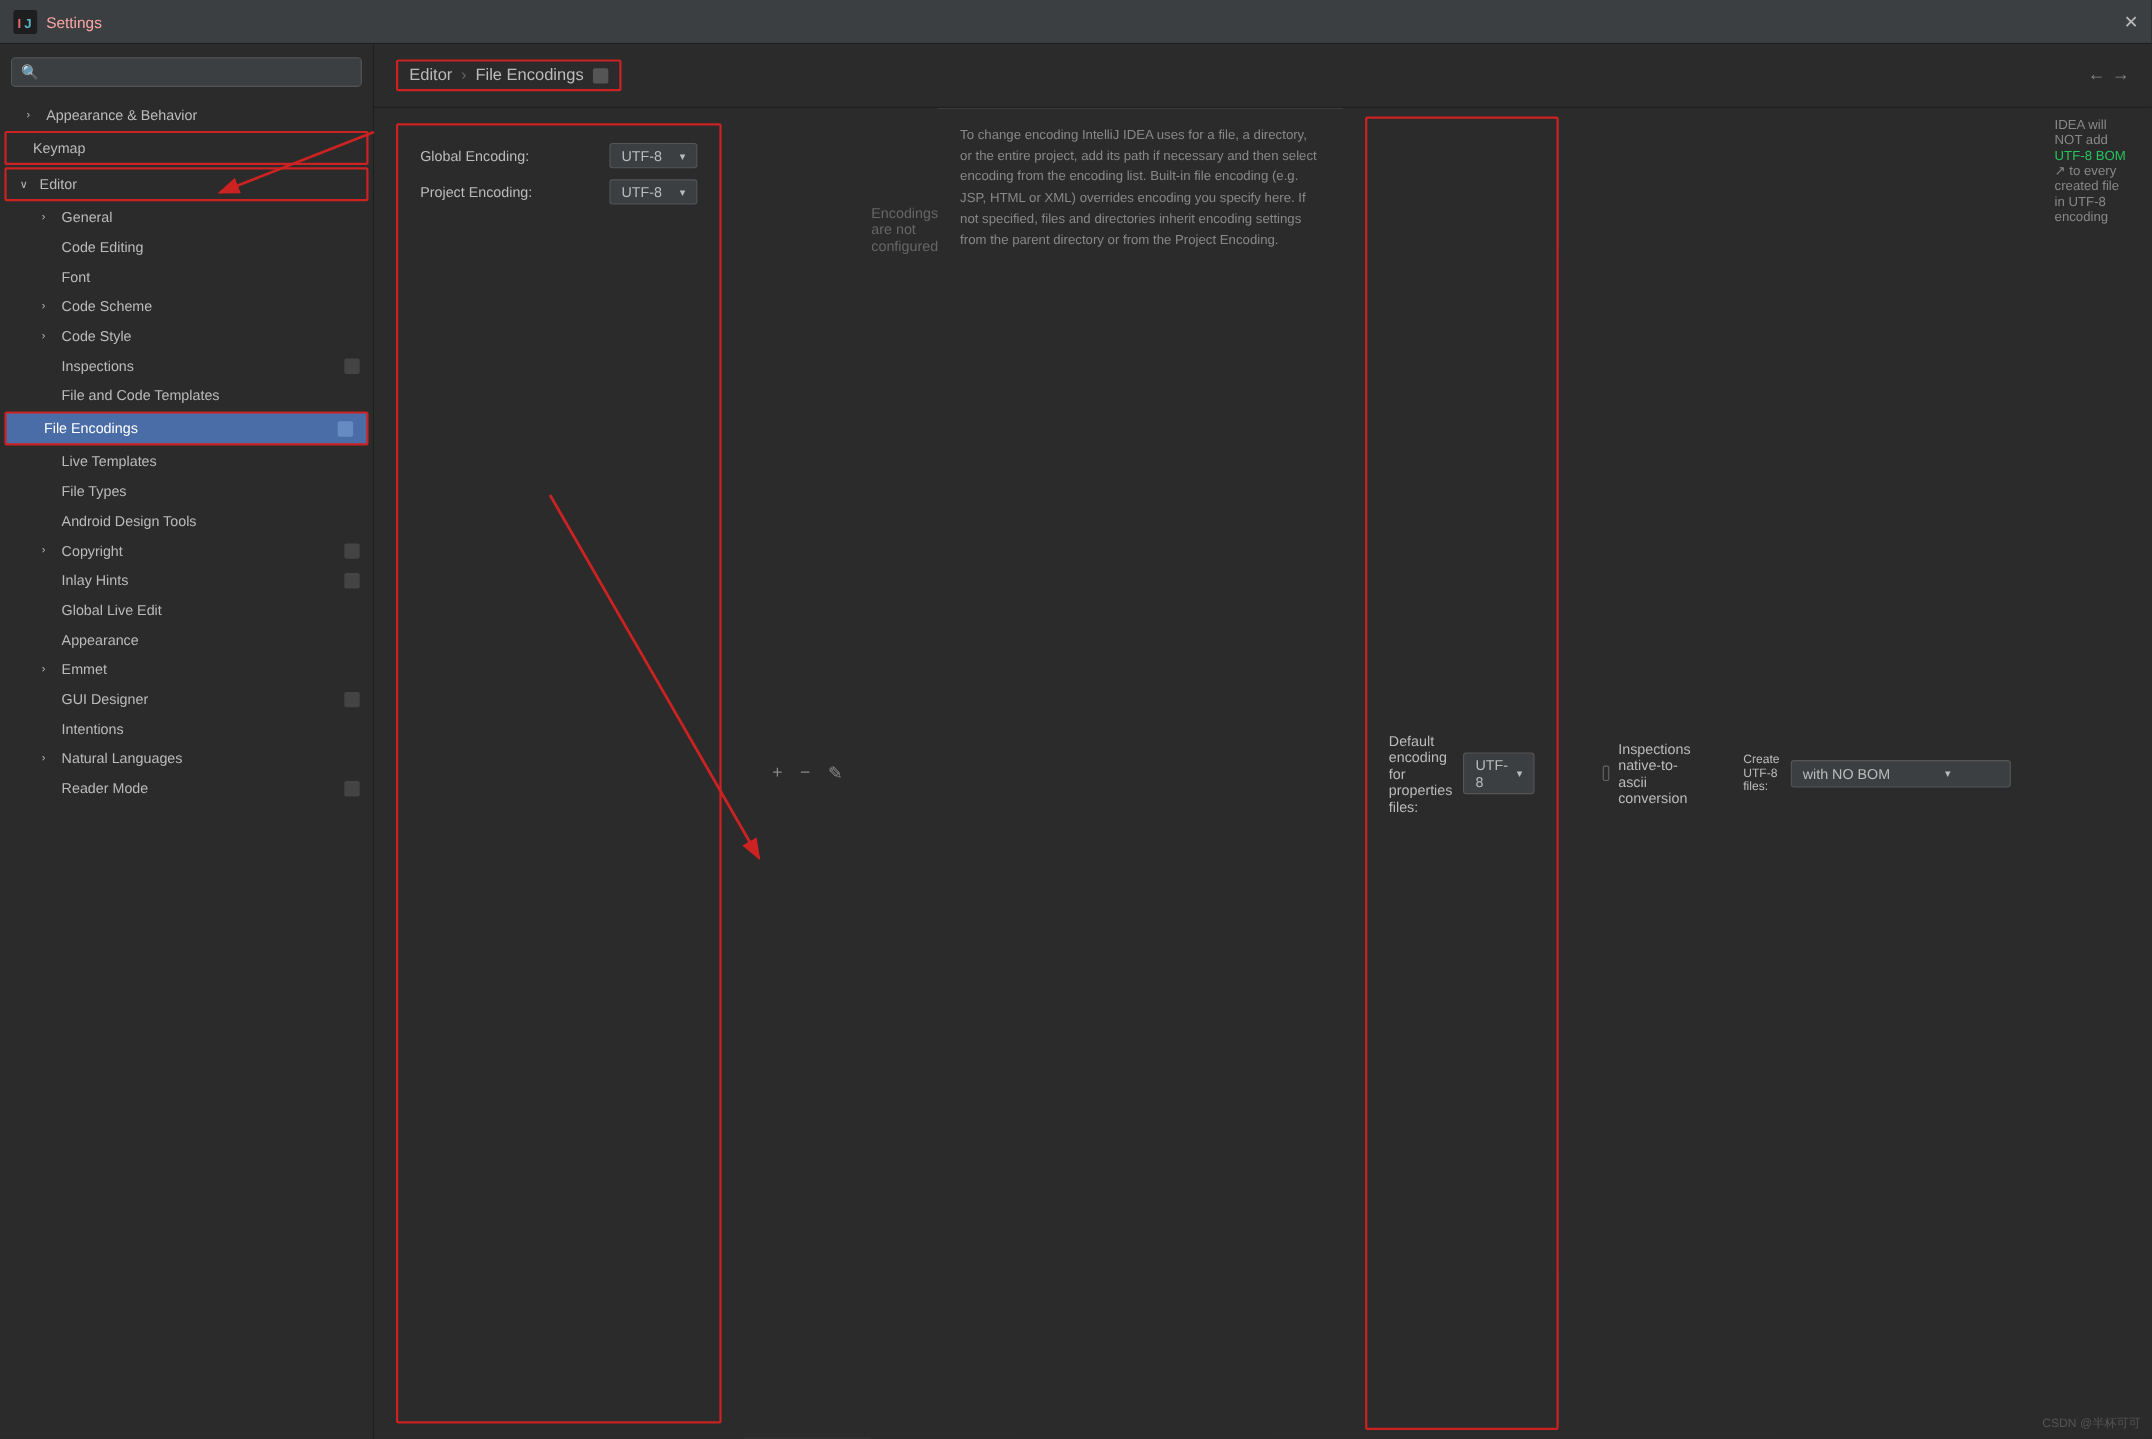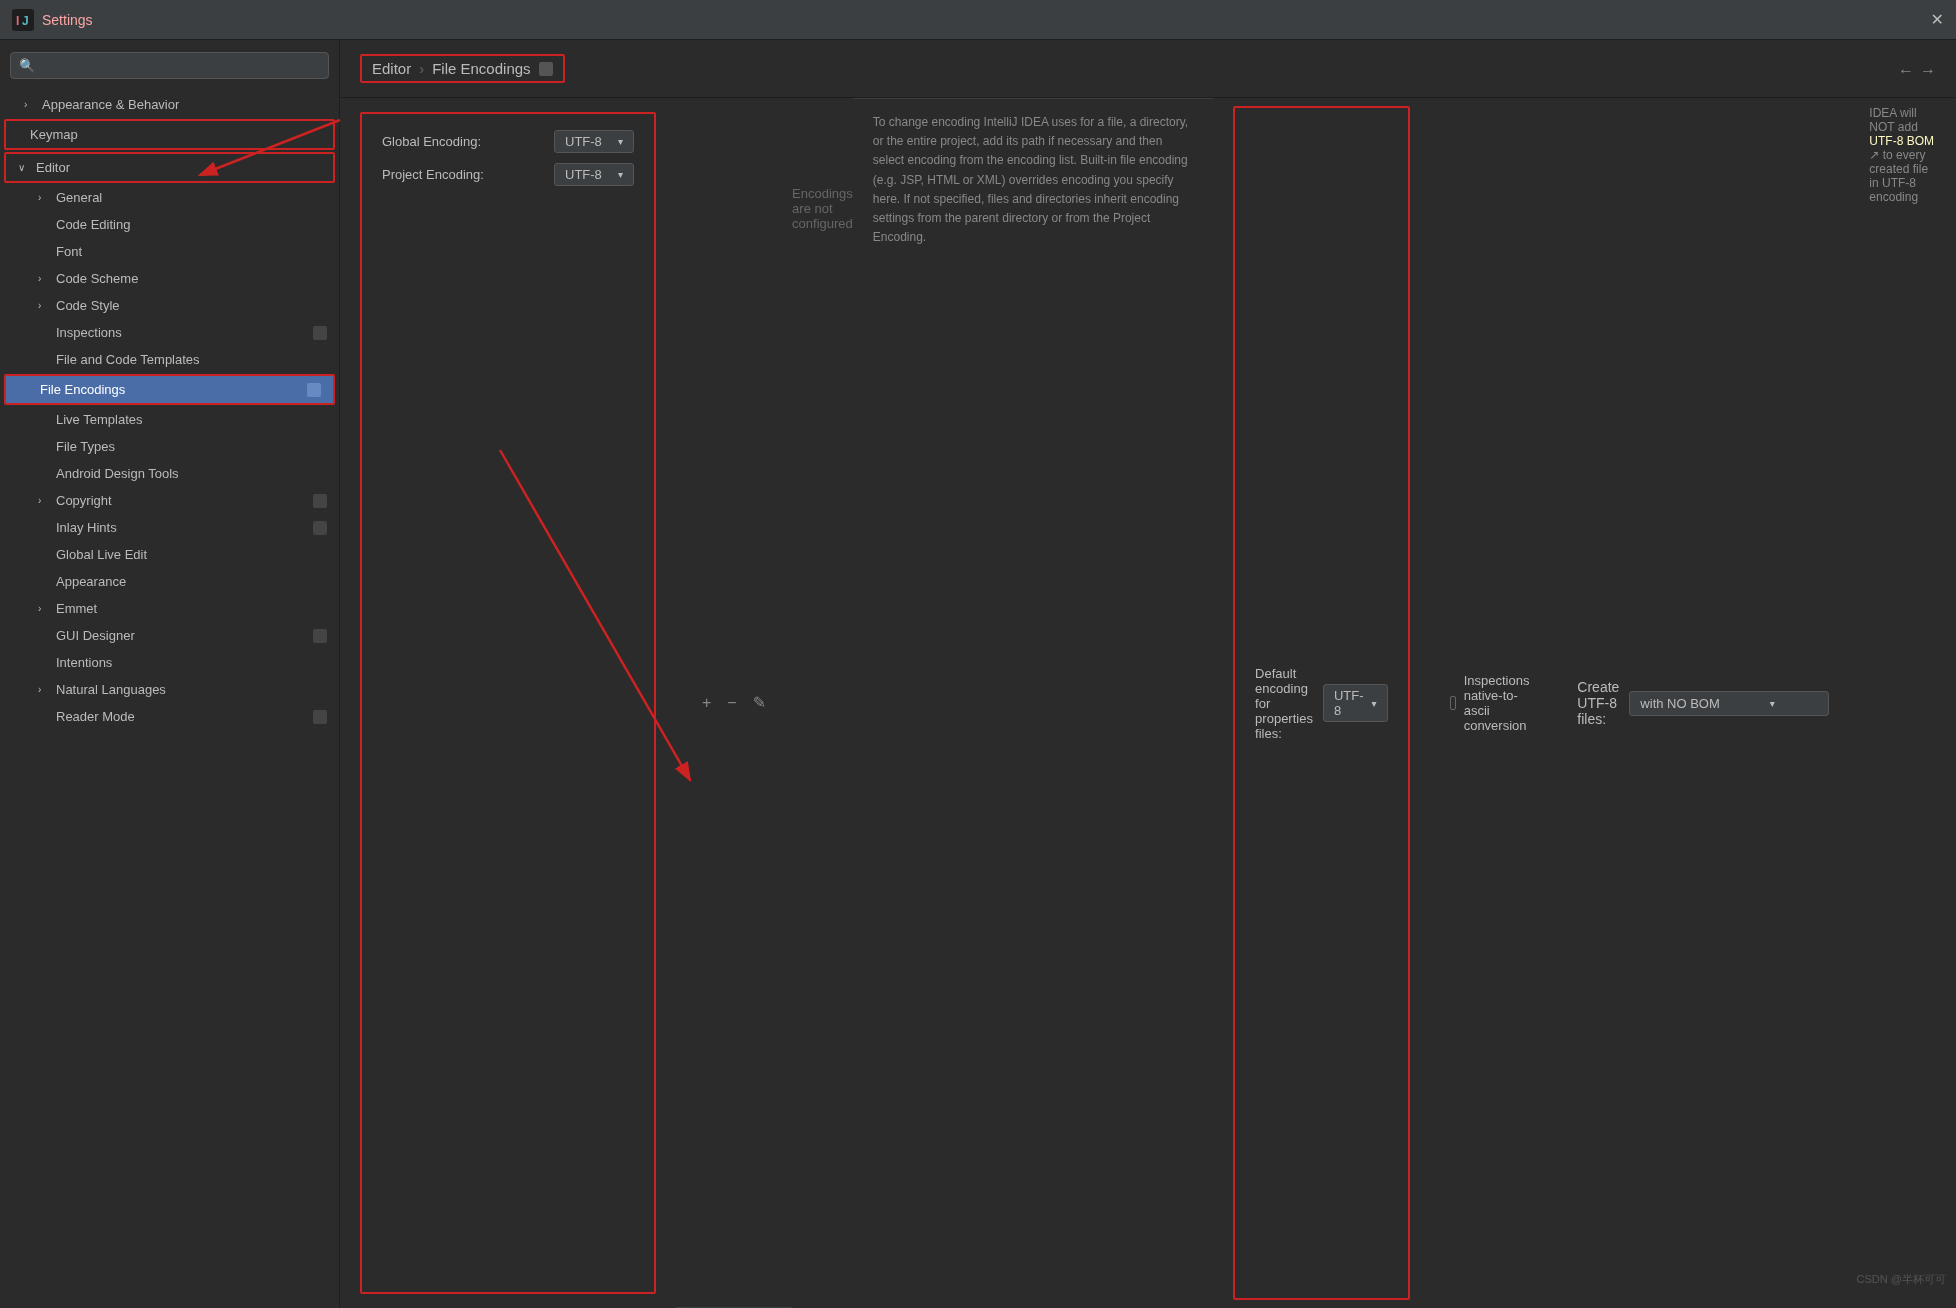--- a/index.html
+++ b/index.html
@@ -316,21 +316,21 @@
 
     .create-row {
       display: flex;
       align-items: center;
       gap: 10px;
       padding: 8px 20px;
     }
 
     .create-label {
       color: #bbb;
-      font-size: 14px;
+      font-size: 11px;
     }
 
     .create-dropdown {
       background: #3c3f41;
       border: 1px solid #555;
       border-radius: 3px;
       padding: 4px 10px;
       color: #bbb;
       font-size: 13px;
       display: flex;
@@ -340,28 +340,28 @@
       min-width: 200px;
     }
 
     .bottom-note {
       padding: 8px 20px;
       color: #888;
       font-size: 12px;
     }
 
     .bottom-note .link {
-      color: #fef9c3;
+      color: #22c55e;
       cursor: pointer;
     }
 
     
     .watermark {
       position: absolute;
-      bottom: 21px;
+      bottom: 7px;
       right: 10px;
       color: #555;
       font-size: 11px;
     }
   </style>
 </head>
 <body>
 
 <div class="window">
 

